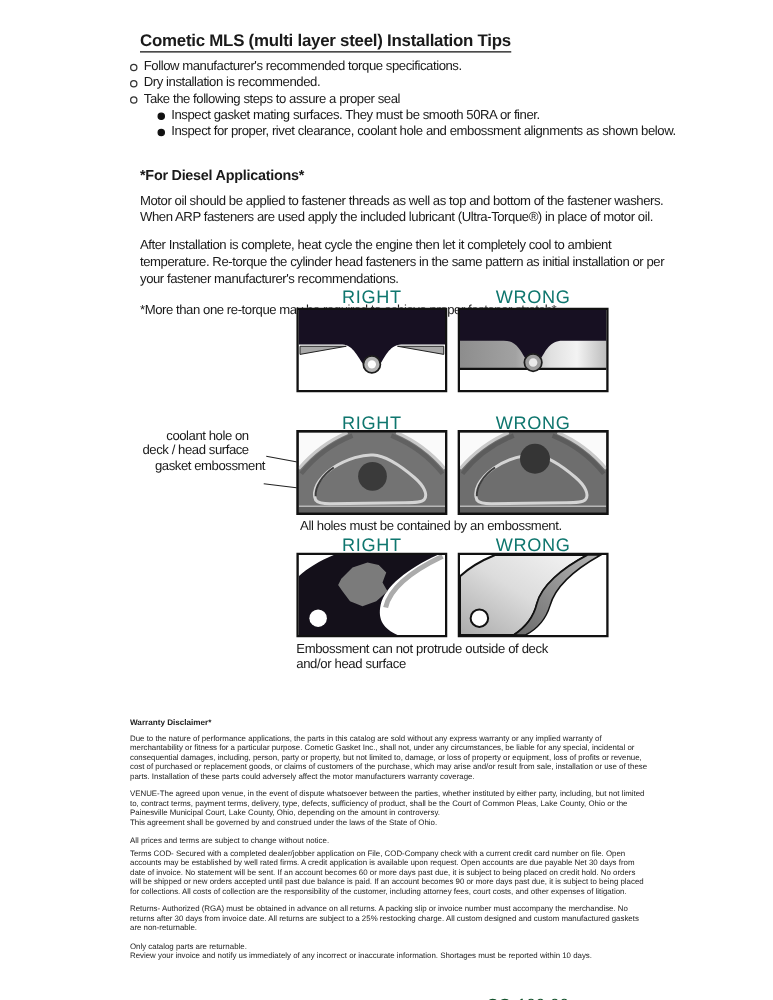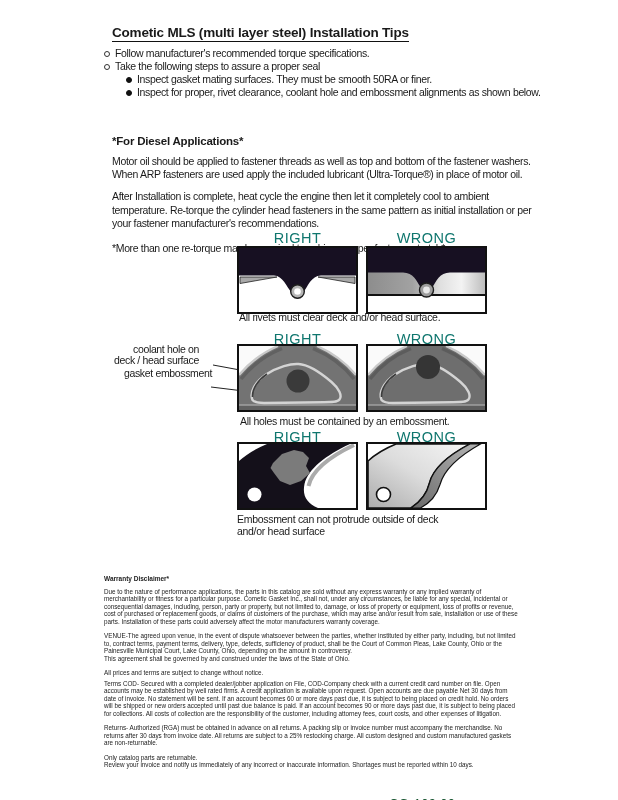--- a/index.html
+++ b/index.html
@@ -40,20 +40,24 @@
 
   <div class="title">Cometic MLS (multi layer steel) Installation Tips</div>
 
   <div class="bullets">
     <div class="b-row">
       <span class="mk"></span>
       <span>Follow manufacturer's recommended torque specifications.</span>
     </div>
     <div class="b-row">
       <span class="mk"></span>
+      <span>Dry installation is recommended.</span>
+    </div>
+    <div class="b-row">
+      <span class="mk"></span>
       <span>Take the following steps to assure a proper seal</span>
     </div>
     <div class="b-row sub">
       <span class="mk dot"></span>
       <span>Inspect gasket mating surfaces.  They must be smooth 50RA or finer.</span>
     </div>
     <div class="b-row sub">
       <span class="mk dot"></span>
       <span>Inspect for proper, rivet clearance, coolant hole and embossment alignments as shown below.</span>
     </div>
@@ -92,21 +96,20 @@
       </defs>
       <rect x="0" y="0" width="121" height="68" fill="#ffffff"></rect>
       <rect x="2" y="26" width="117" height="23" fill="url(#g1w)"></rect>
       <path d="M2,2 H119 V26.5 H84 C73.5,26.5 70.5,35 66.5,41 Q60.5,51 54.5,41 C50.5,35 47.5,26.5 37,26.5 H2 Z" fill="#171022"></path>
       <line x1="2" y1="49" x2="119" y2="49" stroke="#111" stroke-width="1.8"></line>
       <circle cx="60.5" cy="44" r="7" fill="#9d9d9d" stroke="#1d1d1d" stroke-width="1.4"></circle>
       <circle cx="60.5" cy="44" r="3.4" fill="#e9e9e9"></circle>
       <rect x="1" y="1" width="119" height="66" fill="none" stroke="#111" stroke-width="2"></rect>
     </svg>
   </div>
-  <div class="dg-caption" style="left:239px;top:312px">All rivets must clear deck and/or head surface.</div>
 
   <div class="dg-label" style="left:237px;top:331px">RIGHT</div>
   <div class="dg-label" style="left:366px;top:331px">WRONG</div>
   <div class="side-label" style="left:103px;top:344px;width:96px">coolant hole on
 deck / head surface</div>
   <div class="side-label" style="left:116px;top:368px;width:96px">gasket embossment</div>
   <svg class="pointer-svg" width="250" height="70">
     <line x1="103" y1="25" x2="184" y2="40" stroke="#222" stroke-width="1"></line>
     <line x1="101" y1="47" x2="150" y2="53" stroke="#222" stroke-width="1"></line>
   </svg>

